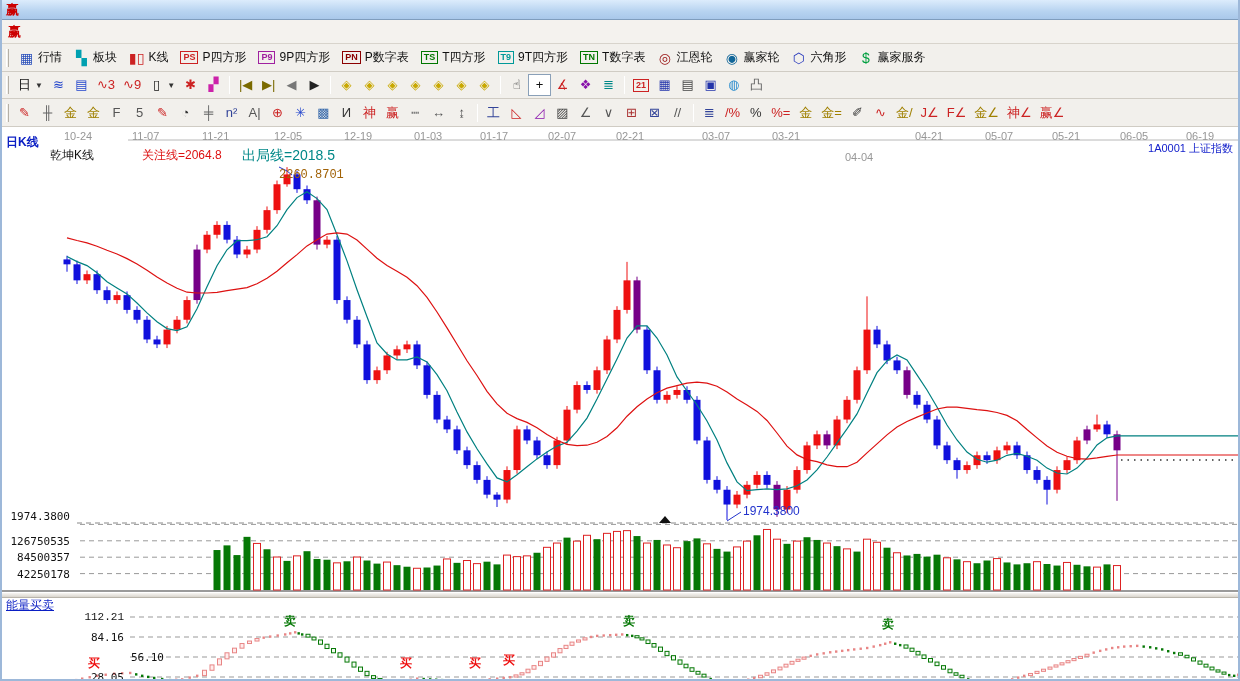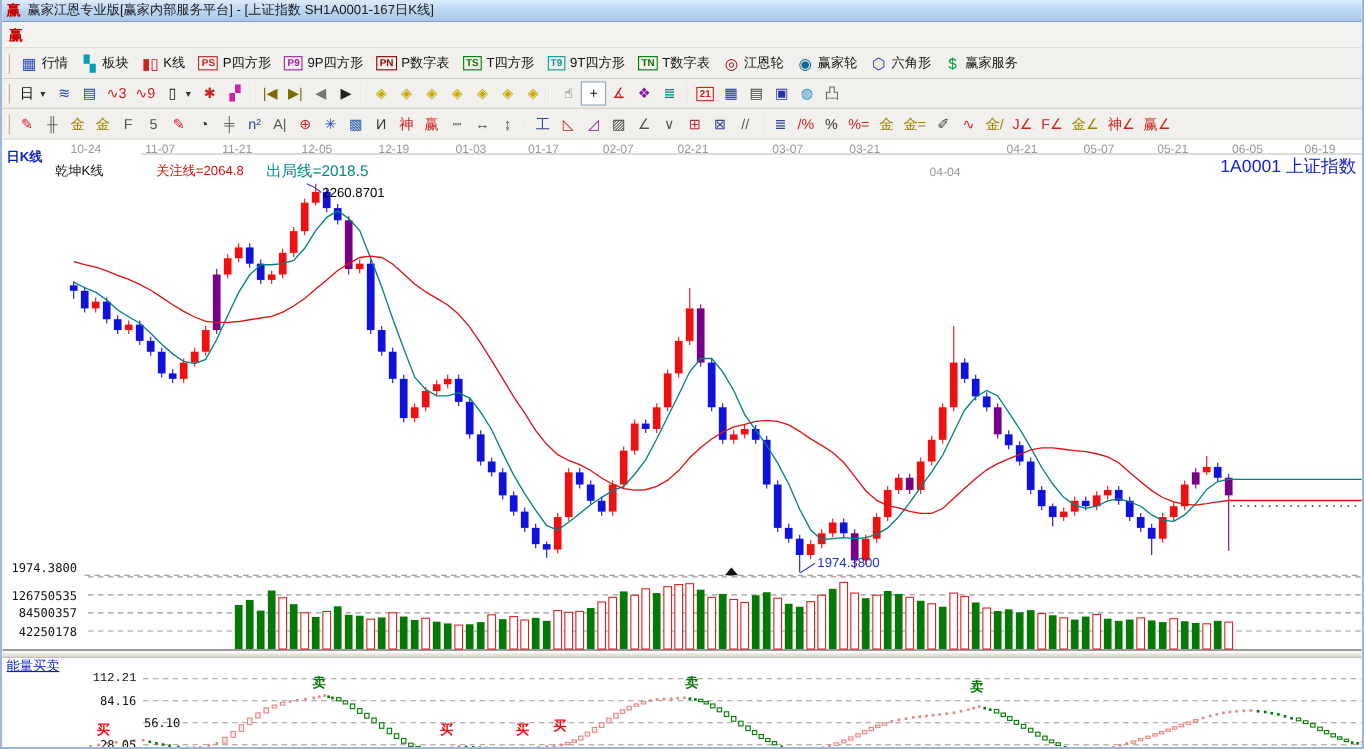--- a/index.html
+++ b/index.html
@@ -39,21 +39,20 @@
   .energy-title{position:absolute;left:4px;top:470px;font-size:12px;color:#0b1fc4;text-decoration:underline;cursor:pointer;}
   .marker{position:absolute;font-size:12px;font-weight:bold;transform:translateX(-50%);}
   svg{position:absolute;left:0;top:0;}
 </style>
 </head>
 <body>
 
 <div class="window">
   <div class="titlebar">
     <span class="app-icon">赢</span>
-    <span class="title-text">赢家江恩专业版[赢家内部服务平台] - [上证指数  SH1A0001-167日K线]</span>
   </div>
 
   <div class="menubar">
     <span class="menu-logo">赢</span>
   </div>
 
   <div class="toolbar tb1">
     <span class="grip"></span>
     <div id="tb-main" style="display:flex;align-items:center;">
         <div class="tb-btn">
@@ -893,23 +892,23 @@
         <span class="date-label" style="left: 913px;">04-21</span>
         <span class="date-label" style="left: 983px;">05-07</span>
         <span class="date-label" style="left: 1050px;">05-21</span>
         <span class="date-label" style="left: 1118px;">06-05</span>
         <span class="date-label" style="left: 1184px;">06-19</span>
       </div>
 
     <div class="abs" style="left:48px;top:20px;font-size:12px;color:#111;">乾坤K线</div>
     <div class="abs red" style="left:140px;top:20px;font-size:12px;">关注线=2064.8</div>
     <div class="abs teal" style="left:240px;top:20px;font-size:14px;">出局线=2018.5</div>
-    <div class="abs blue" style="right:5px;top:14px;font-size:16px;">1A0001  上证指数</div>
-
-    <div class="abs" style="left:291px;top:41px;font-size:12px;color:#000000;">2260.8701</div>
+    <div class="abs blue" style="right:5px;top:14px;font-size:11px;">1A0001  上证指数</div>
+
+    <div class="abs" style="left:277px;top:41px;font-size:12px;color:#a16207;font-family:Liberation Mono, monospace;">2260.8701</div>
     <div class="abs" style="left:741px;top:377px;font-size:12px;color:#2233cc;">1974.3800</div>
 
     <div class="abs num right-align" style="left:0;top:383px;width:68px;">1974.3800</div>
     <div class="abs num right-align" style="left:0;top:408px;width:68px;">126750535</div>
     <div class="abs num right-align" style="left:0;top:424px;width:68px;">84500357</div>
     <div class="abs num right-align" style="left:0;top:441px;width:68px;">42250178</div>
 
     <div class="divider"></div>
     <div class="energy-title">能量买卖</div>
 

